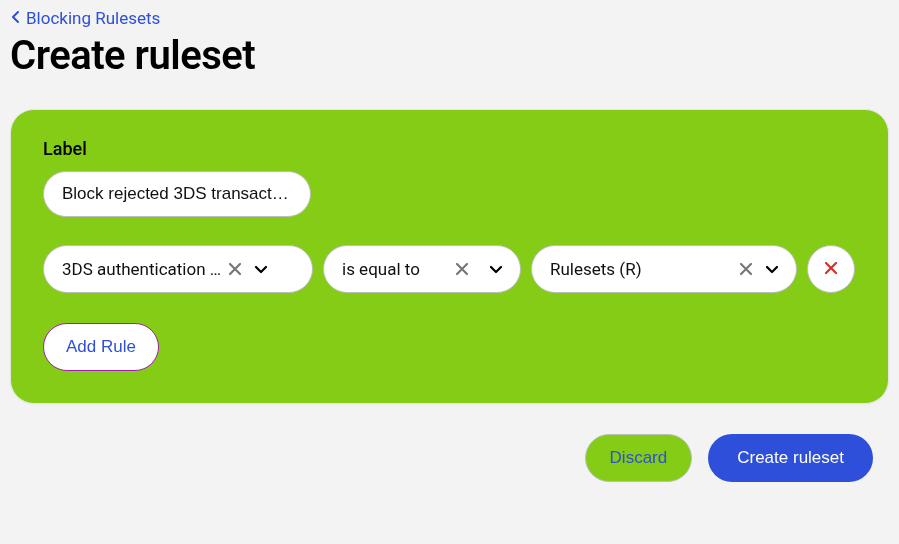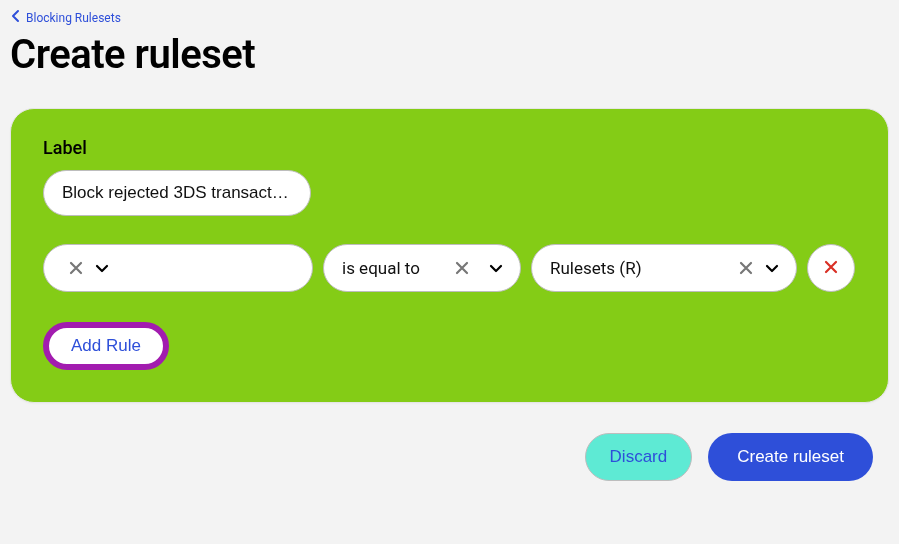--- a/index.html
+++ b/index.html
@@ -11,21 +11,21 @@
     overflow: hidden;
     color: #000;
   }
   .page {
     padding: 8px 10px 10px 10px;
   }
   .breadcrumb {
     display: inline-flex;
     align-items: center;
     color: #2e4fd9;
-    font-size: 12px;
+    font-size: 17px;
     cursor: pointer;
     gap: 4px;
   }
   .breadcrumb .chev {
     display: inline-block;
   }
   h1.page-title {
     font-size: 40px;
     font-weight: 600;
     letter-spacing: -0.5px;
@@ -101,21 +101,21 @@
   .delete-btn {
     width: 48px; height: 48px;
     border: 1px solid #bdbdbd;
     border-radius: 50%;
     background: #fff;
     display: flex; align-items: center; justify-content: center;
     cursor: pointer;
   }
   .add-rule-btn {
     height: 48px;
-    border: 6px solid #a21caf;
+    border: 1px solid #a21caf;
     border-radius: 24px;
     background: #fff;
     padding: 0 22px;
     font-size: 17px;
     color: #2e4fd9;
     cursor: pointer;
   }
   .footer {
     display: flex;
     justify-content: flex-end;
@@ -125,21 +125,21 @@
   }
   .btn {
     height: 48px;
     border-radius: 24px;
     font-size: 17px;
     padding: 0 24px;
     cursor: pointer;
     border: 1px solid transparent;
   }
   .btn.secondary {
-    background: #5eead4;
+    background: #84cc16;
     border-color: #bdbdbd;
     color: #2e4fd9;
   }
   .btn.primary {
     background: #2e4fd9;
     color: #fff;
     padding: 0 28px;
   }
 </style>
 </head>
@@ -161,20 +161,21 @@
   <div class="card">
 
     <div class="section-label">Label</div>
     <input class="label-input" type="text" value="Block rejected 3DS transactions" style="">
 
     <div class="rules-block">
 
       <div class="rule-row">
 
         <div class="pill field">
+          <span class="txt">3DS authentication …</span>
           <span class="x-icon">
             <svg width="16" height="16" viewBox="0 0 16 16">
                 <path d="M3 3 L13 13 M13 3 L3 13" stroke="#777" stroke-width="2.2" stroke-linecap="round"></path>
               </svg>
           </span>
           <span class="chev-down">
             <svg width="16" height="16" viewBox="0 0 16 16">
                 <path d="M3 6 L8 11 L13 6" stroke="#000" stroke-width="2.2" fill="none" stroke-linecap="round" stroke-linejoin="round"></path>
               </svg>
           </span>

